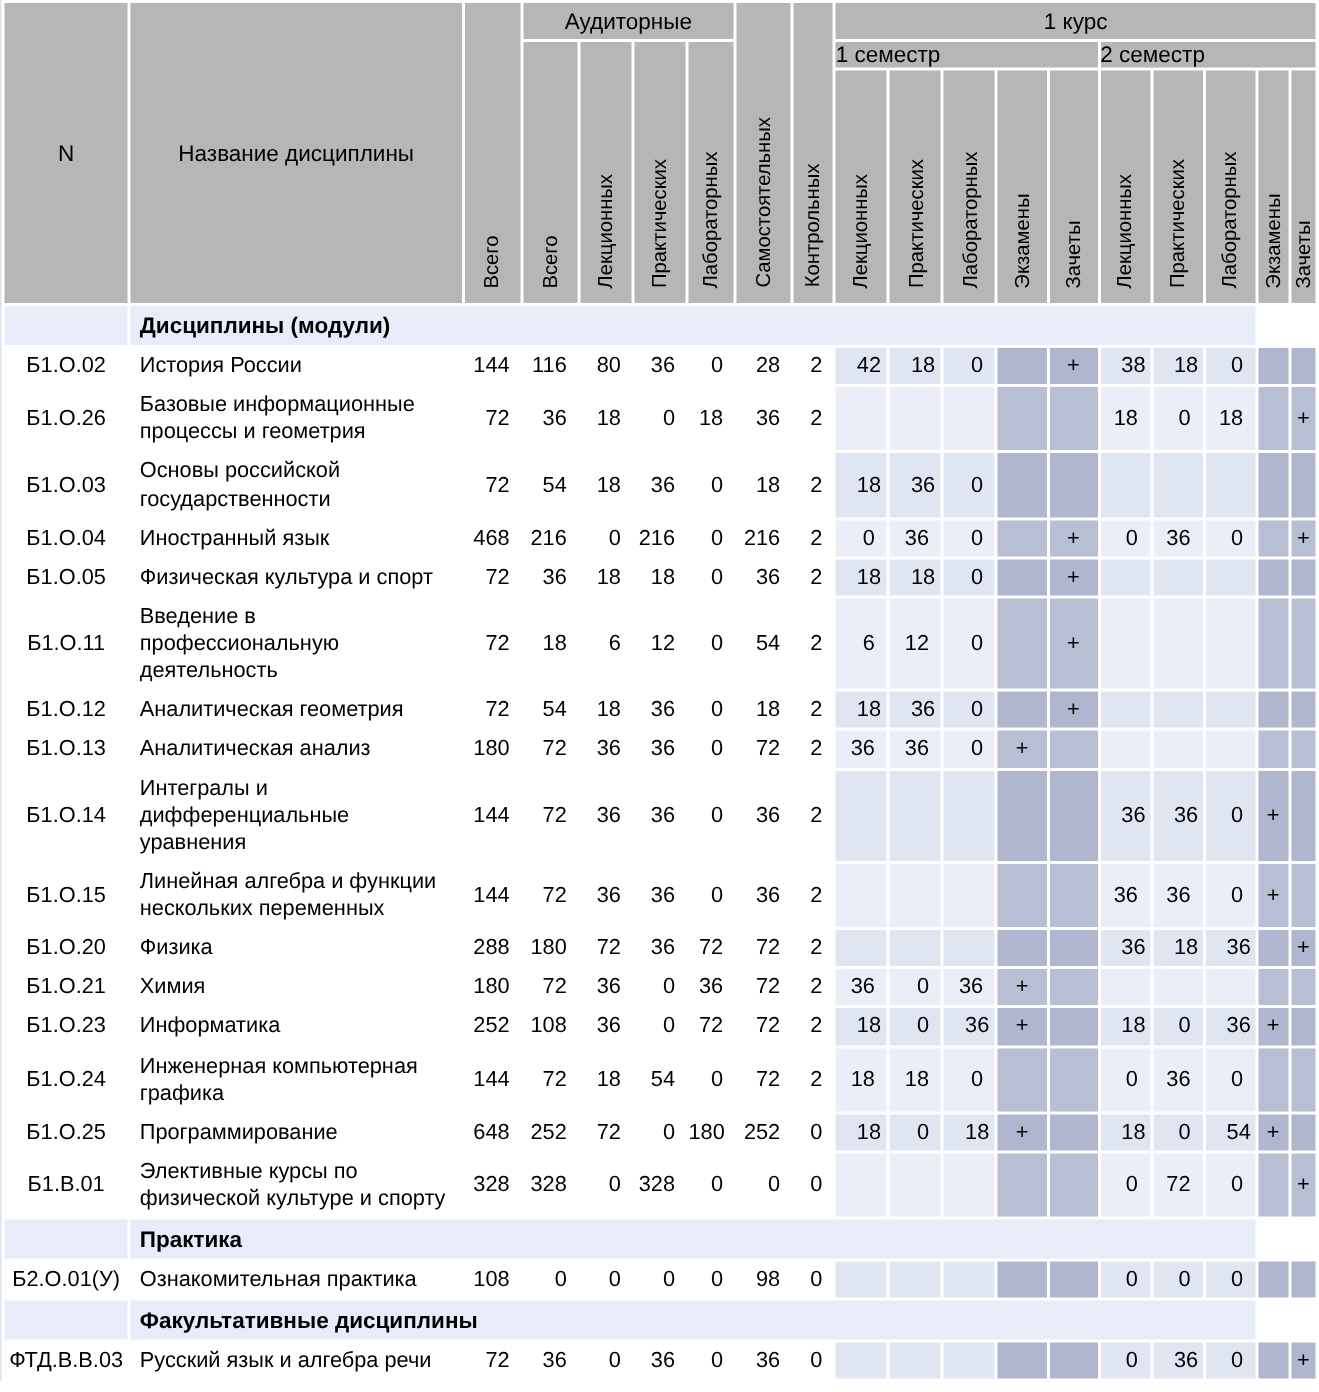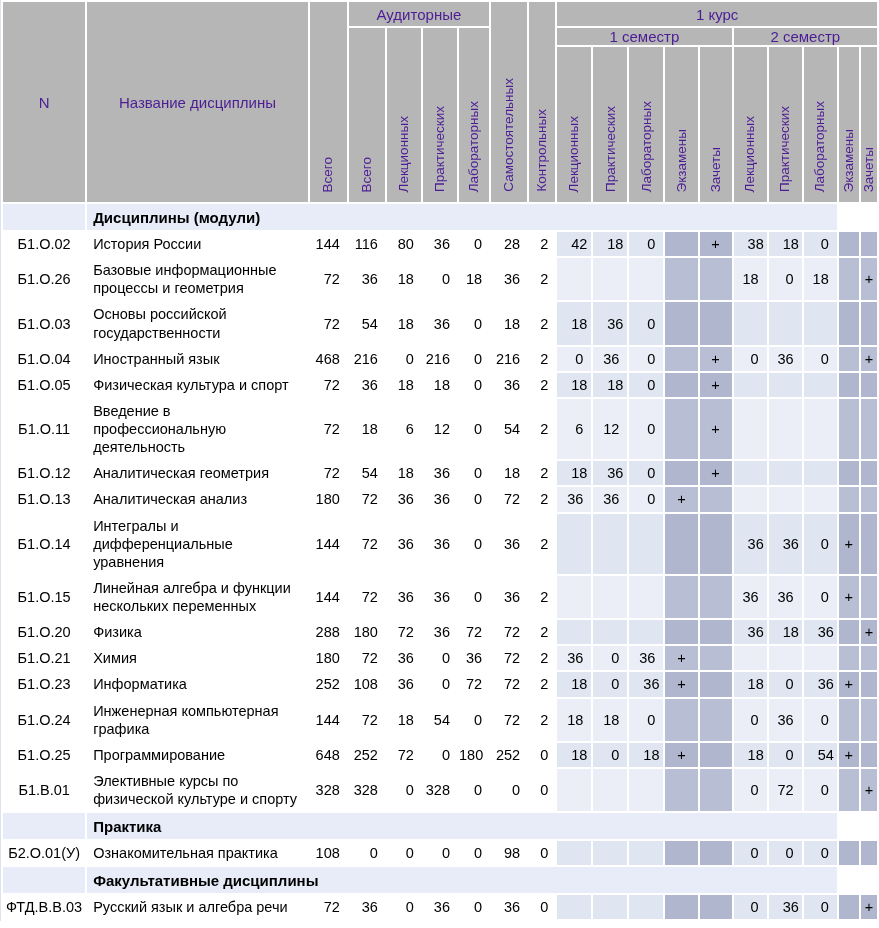--- a/index.html
+++ b/index.html
@@ -7,23 +7,23 @@
     --band-bg:#e7ecf8;
     --sem-a:#dfe5f1;
     --sem-b:#ebeef7;
     --exam-a:#afb6cd;
     --exam-b:#b8bed3;
     --txt:#000;
   }
   html,body{margin:0;padding:0;background:#fff;}
   body{width:879px;font-family:"Liberation Sans","DejaVu Sans",sans-serif;color:var(--txt);}
   table{border-collapse:separate;border-spacing:2px;table-layout:fixed;width:879px;background:#fff;border-left:1px solid #dde2ee;}
-  th{background:var(--header-bg);font-weight:normal;font-size:14px;color:#4c1d95;padding:0;}
+  th{background:var(--header-bg);font-weight:normal;font-size:14px;color:#000000;padding:0;}
   th.h-top{font-size:15px;height:24px;text-align:center;vertical-align:middle;}
-  th.h-mid{font-size:15px;height:15px;text-align:center;vertical-align:middle;}
+  th.h-mid{font-size:15px;height:15px;text-align:left;vertical-align:middle;}
   th.h-corner{font-size:15px;vertical-align:middle;text-align:center;}
   th.vcell{vertical-align:bottom;text-align:center;padding-bottom:7px;}
   th.row3{height:148px;}
   .vert{writing-mode:vertical-rl;transform:rotate(180deg);display:inline-block;white-space:nowrap;font-size:13.5px;line-height:1;}
   td{padding:2px 0;font-size:14.5px;vertical-align:middle;}
   td.code{text-align:center;font-size:14.5px;}
   td.name{text-align:left;padding:3px 8px 3px 6px;line-height:1.25;}
   td.num{text-align:right;padding-right:7px;}
   td.sem{text-align:right;padding-right:8px;}
   td.mark{text-align:center;padding:2px 0;}

